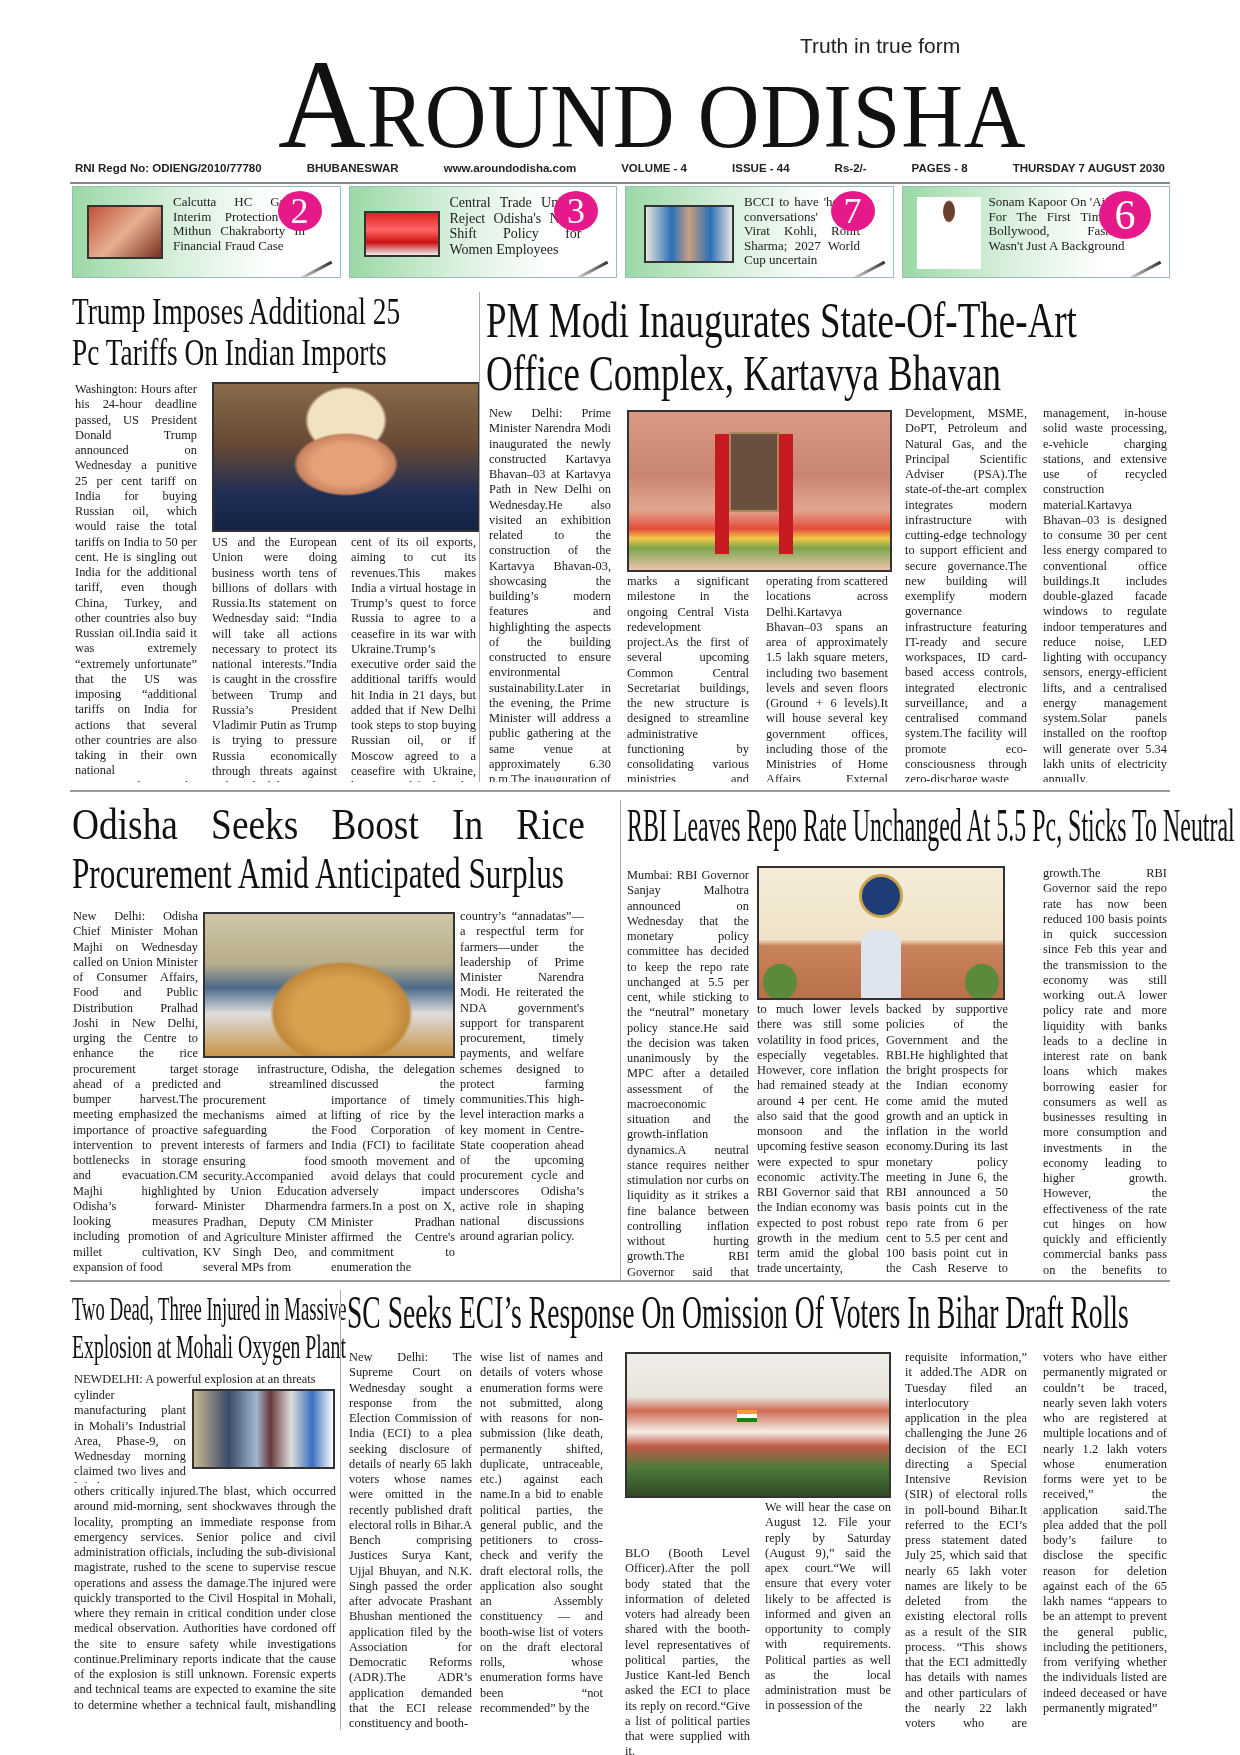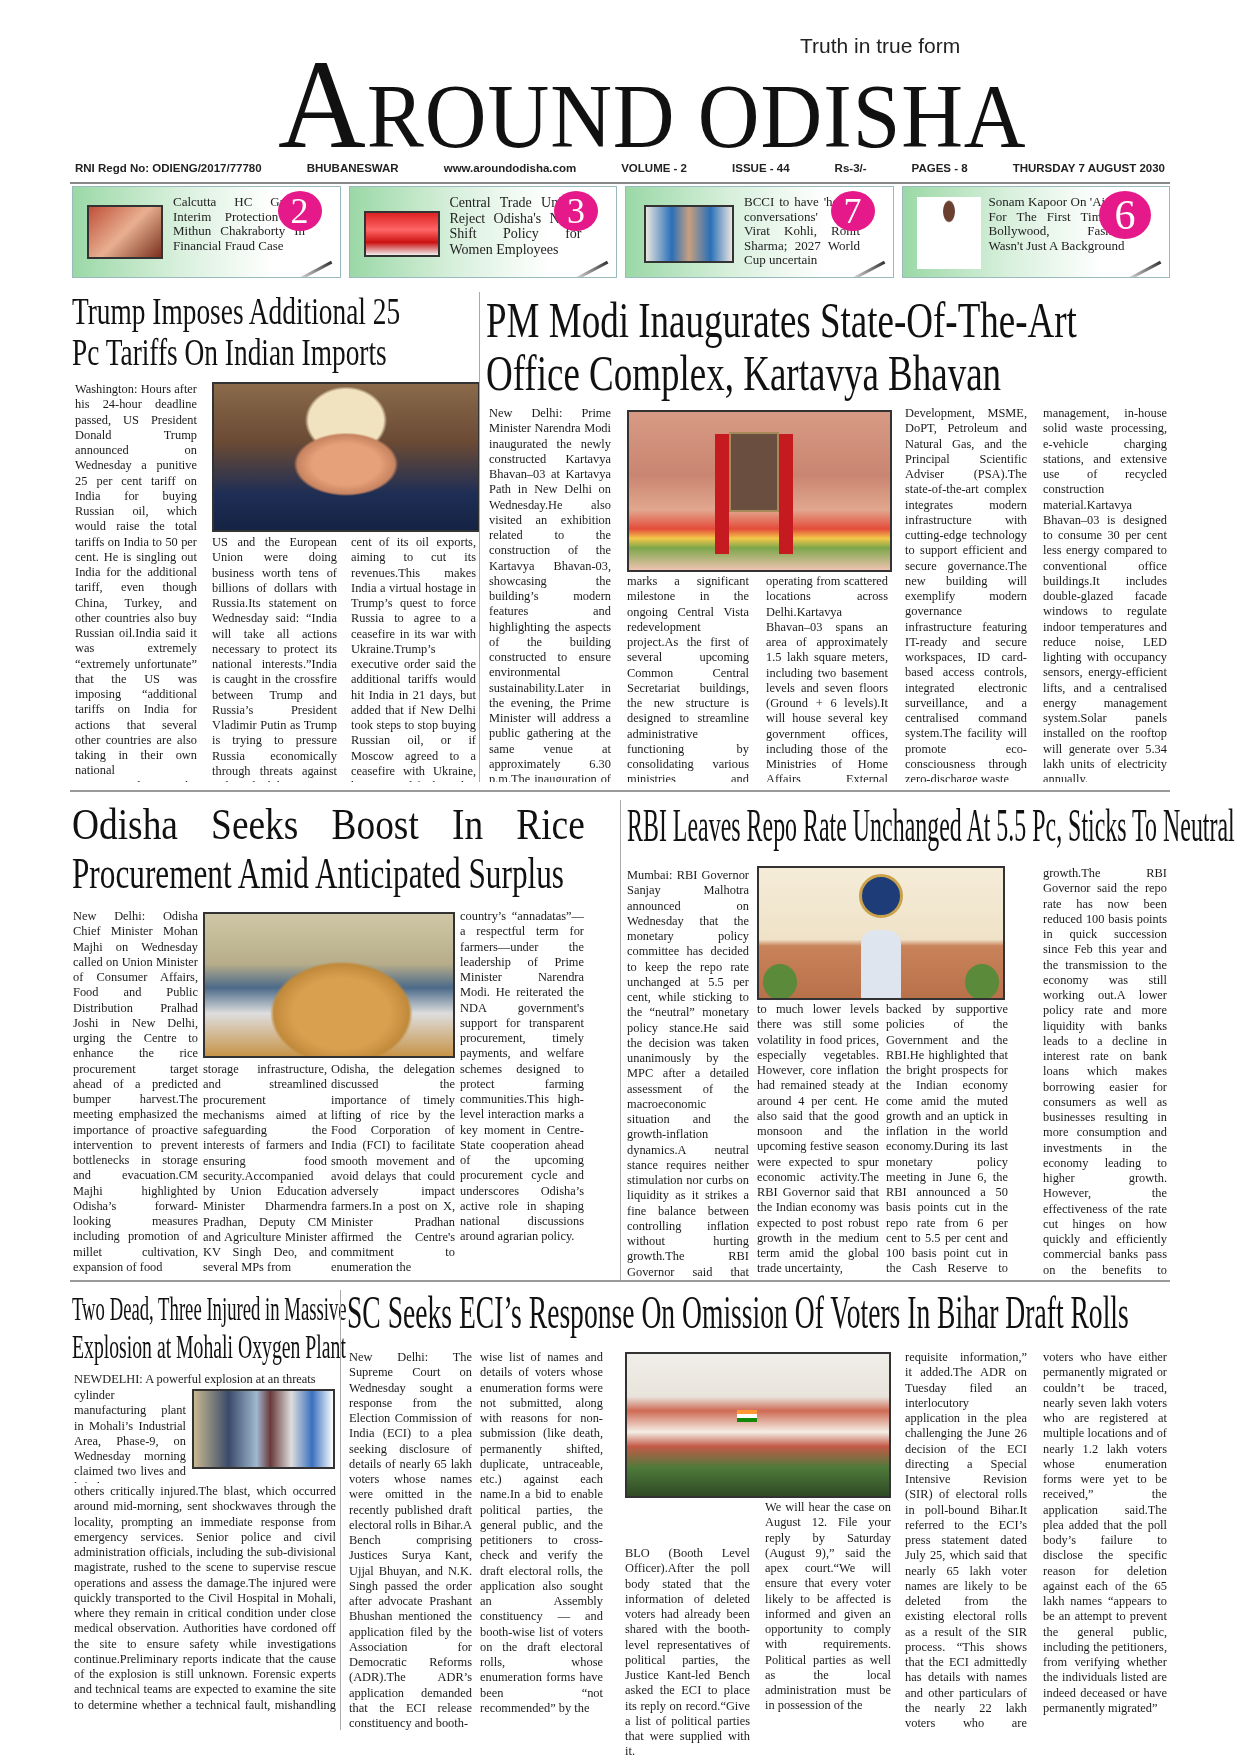--- a/index.html
+++ b/index.html
@@ -27,26 +27,26 @@
   .photo { position: absolute; border: 2px solid #333; overflow: hidden; }
   .vrule { position: absolute; width: 1px; background: #aaa; }
   .hrule { position: absolute; height: 2px; background: #999; }
 </style>
 </head>
 <body>
 
 <div class="tagline">Truth in true form</div>
 <div class="title"><span class="big">A</span><span>ROUND ODISHA</span></div>
 <div class="infobar">
-  <span>RNI Regd No: ODIENG/2017/77780</span>
+  <span>RNI Regd No: ODIENG/2010/77780</span>
   <span>BHUBANESWAR</span>
   <span>www.aroundodisha.com</span>
-  <span>VOLUME - 2</span>
+  <span>VOLUME - 4</span>
   <span>ISSUE - 44</span>
-  <span>Rs-3/-</span>
+  <span>Rs-2/-</span>
   <span>PAGES - 8</span>
   <span>THURSDAY 7 AUGUST 2030</span>
 </div>
 <div class="rule" style="top:182px"></div>
 
 <div class="teasers">
   <div class="teaser">
     <div class="thumb" style="background:linear-gradient(135deg,#c0503a,#e8b090 50%,#7a3020);"></div>
     <div class="ttext">Calcutta HC Grants Interim Protection To Mithun Chakraborty In Financial Fraud Case</div>
     <div class="badge">2</div>

